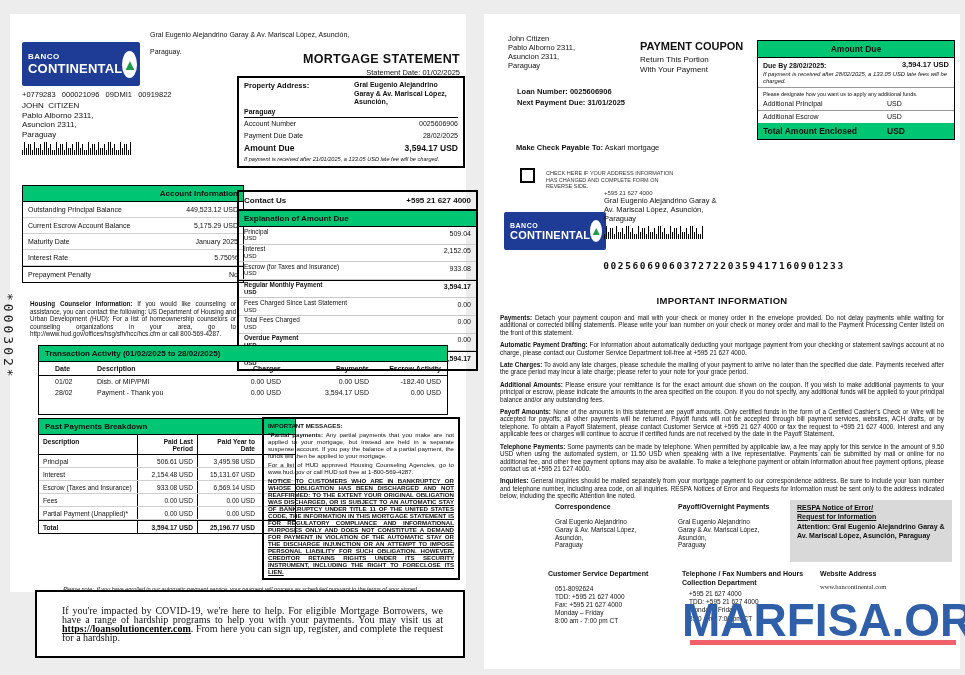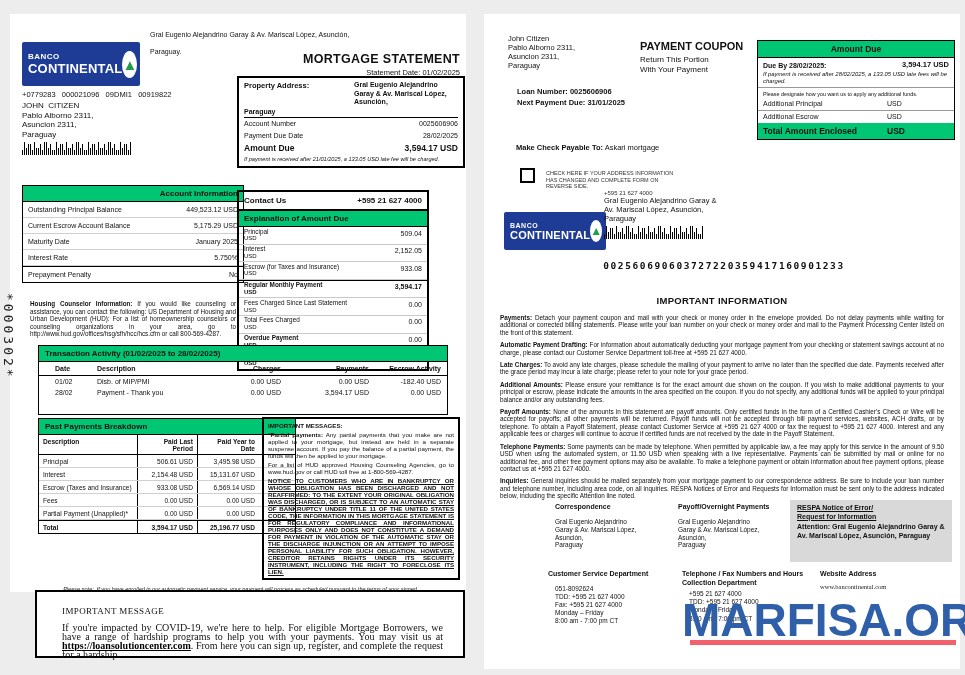--- a/index.html
+++ b/index.html
@@ -280,21 +280,21 @@
     <div class="info-row">
         <span>Interest Rate</span>
         <span>5.750%</span>
       </div>
     <div class="info-row">
         <span>Prepayment Penalty</span>
         <span>No</span>
       </div>
   </div>
 
-  <div class="abs contact-box" style="left:227px;top:176px;width:192px;">
+  <div class="abs contact-box" style="left:227px;top:176px;width:241px;">
     <div class="contact-row">
       <span>Contact Us</span>
       <span>+595 21 627 4000</span>
     </div>
     <div class="exp-title green">Explanation of Amount Due</div>
     <div class="exp-row">
         <span class="lab"><span>Principal</span><span class="unit">USD</span></span>
         <span class="val">509.04</span>
       </div>
     <div class="exp-row">
@@ -406,21 +406,20 @@
     <p><span class="im-notice">NOTICE TO CUSTOMERS WHO ARE IN BANKRUPTCY OR WHOSE OBLIGATION HAS BEEN DISCHARGED AND NOT REAFFIRMED: TO THE EXTENT YOUR ORIGINAL OBLIGATION WAS DISCHARGED, OR IS SUBJECT TO AN AUTOMATIC STAY OF BANKRUPTCY UNDER TITLE 11 OF THE UNITED STATES CODE, THE INFORMATION IN THIS MORTGAGE STATEMENT IS FOR REGULATORY COMPLIANCE AND INFORMATIONAL PURPOSES ONLY AND DOES NOT CONSTITUTE A DEMAND FOR PAYMENT IN VIOLATION OF THE AUTOMATIC STAY OR THE DISCHARGE INJUNCTION OR AN ATTEMPT TO IMPOSE PERSONAL LIABILITY FOR SUCH OBLIGATION. HOWEVER, CREDITOR RETAINS RIGHTS UNDER ITS SECURITY INSTRUMENT, INCLUDING THE RIGHT TO FORECLOSE ITS LIEN.</span></p>
     <p><span class="im-notice">PLEASE SEE REVERSE FOR ADDITIONAL IMPORTANT NOTIFICATIONS.</span></p>
   </div>
 
   <div class="abs please-note pre" style="left:40px;top:572px;width:380px;">Please note:  If you have enrolled in our automatic payment service, your payment will process as scheduled pursuant to the terms of your signed Authorization Form. This statement is provided for informational purposes pursuant to regulatory requirements established by the CFPB."</div>
 </div>
 
 <div class="abs vmarker" style="left:1px;top:293px;">*000302*</div>
 
 <div class="abs covid-box" style="left:35px;top:590px;width:430px;height:68px;">
-  <div class="covid-title">IMPORTANT MESSAGE</div>
   <div class="covid-text">
     <span>If you're impacted by COVID-19, we're here to help. For eligible Mortgage Borrowers, we have a range of hardship programs to help you with your payments.  You may visit us at </span><a href="#">https://loansolutioncenter.com</a><span>. From here you can sign up, register, and complete the request for a hardship.</span>
   </div>
 </div>
 
 <div class="page" id="right-page">
 
   <div class="abs r-addr" style="left:24px;top:20px;">
     <div>John Citizen</div>
     <div>Pablo Alborno 2311,</div>

